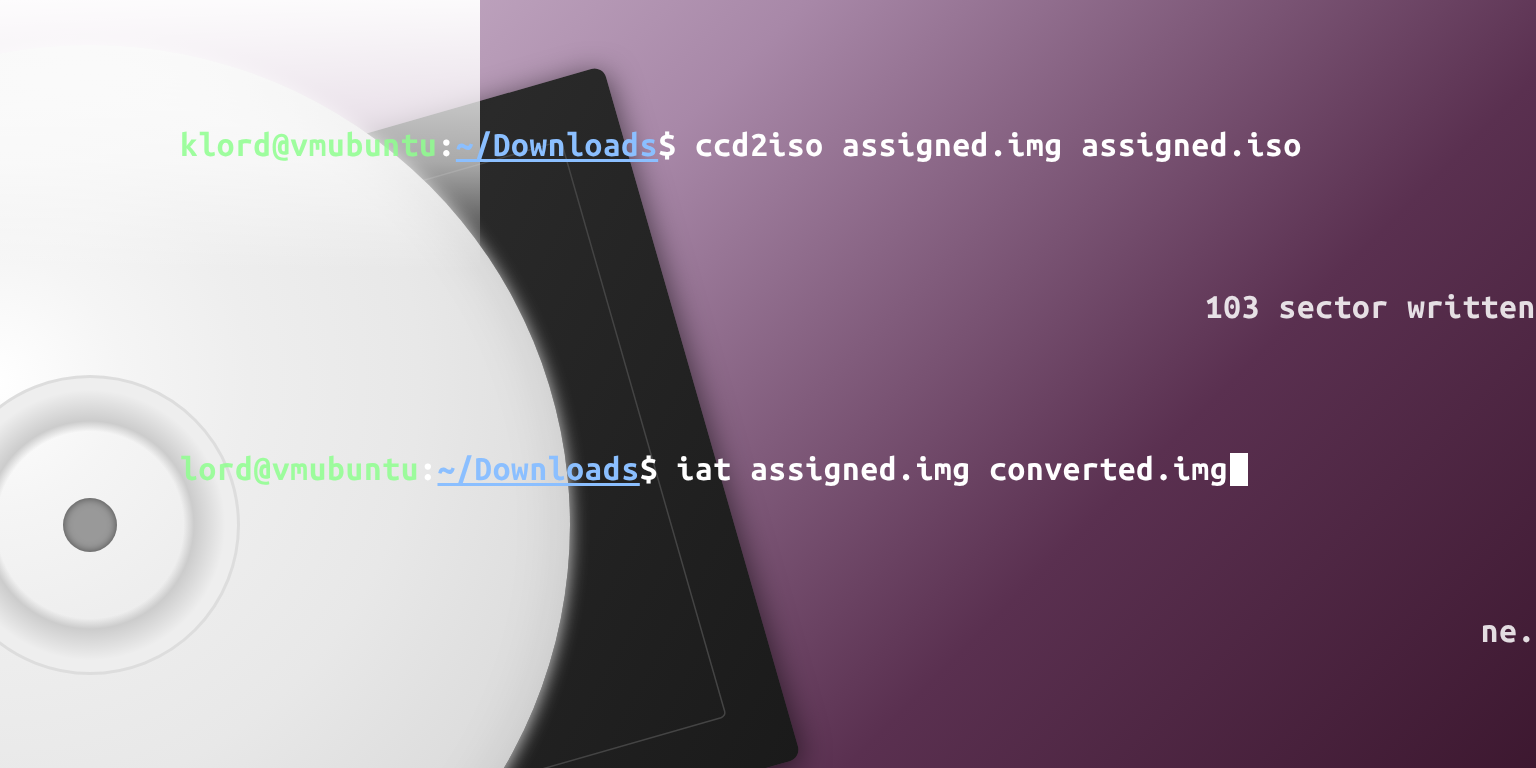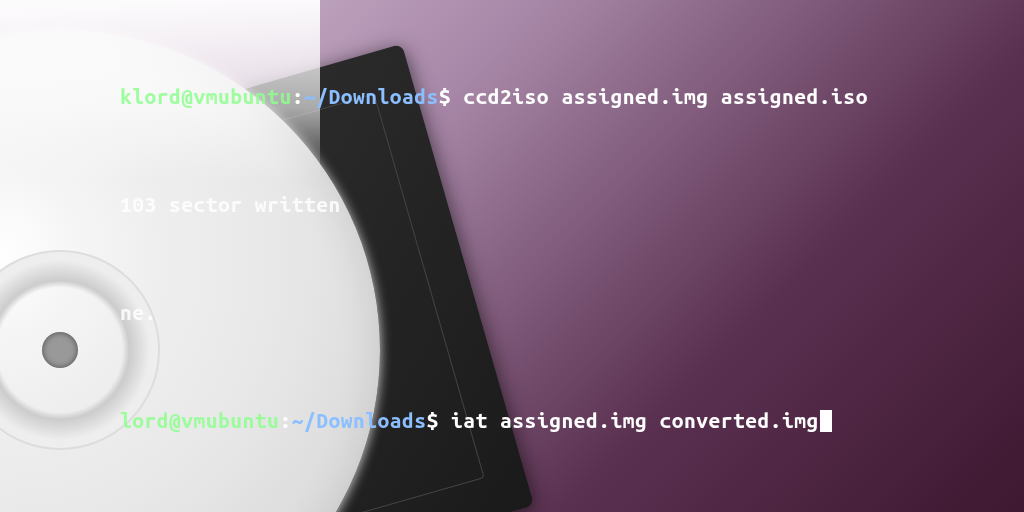--- a/index.html
+++ b/index.html
@@ -134,25 +134,25 @@
       line-height: 36px;
       font-weight: bold;
       color: #ffffff;
       white-space: pre;
       letter-spacing: 0.5px;
     }
     .terminal-line {
       display: block;
     }
     .prompt-user { color: #8fff8f; }
-    .prompt-path { color: #8bbfff; }
+    .prompt-path { color: #8bbfff; text-decoration: underline; }
     .prompt-sep  { color: #ffffff; }
     .cmd         { color: #ffffff; }
     .output      { color: #ffffff; }
-    .faded       { opacity: 0.85; }
+    .faded       { opacity: 0.85; text-align: right; }
     .cursor {
       display: inline-block;
       width: 12px;
       height: 22px;
       background: #ffffff;
       vertical-align: text-bottom;
       margin-left: 1px;
     }
   </style>
 </head>
@@ -166,15 +166,15 @@
     <div class="disc-inner">
       <div class="disc-hole"></div>
     </div>
   </div>
   <div class="white-overlay"></div>
 </div>
 
 <div class="terminal">
   <span class="terminal-line"><span class="prompt-user faded">klord@vmubuntu</span><span class="prompt-sep">:</span><span class="prompt-path">~/Downloads</span><span class="prompt-sep">$</span> <span class="cmd">ccd2iso assigned.img assigned.iso</span></span>
   <span class="terminal-line output faded">103 sector written</span>
+  <span class="terminal-line"><span class="prompt-user faded">lord@vmubuntu</span><span class="prompt-sep">:</span><span class="prompt-path">~/Downloads</span><span class="prompt-sep">$</span> <span class="cmd">iat assigned.img converted.img</span><span class="cursor"></span></span>
   <span class="terminal-line output faded">ne.</span>
-  <span class="terminal-line"><span class="prompt-user faded">lord@vmubuntu</span><span class="prompt-sep">:</span><span class="prompt-path">~/Downloads</span><span class="prompt-sep">$</span> <span class="cmd">iat assigned.img converted.img</span><span class="cursor"></span></span>
 </div>
 
 </body></html>

